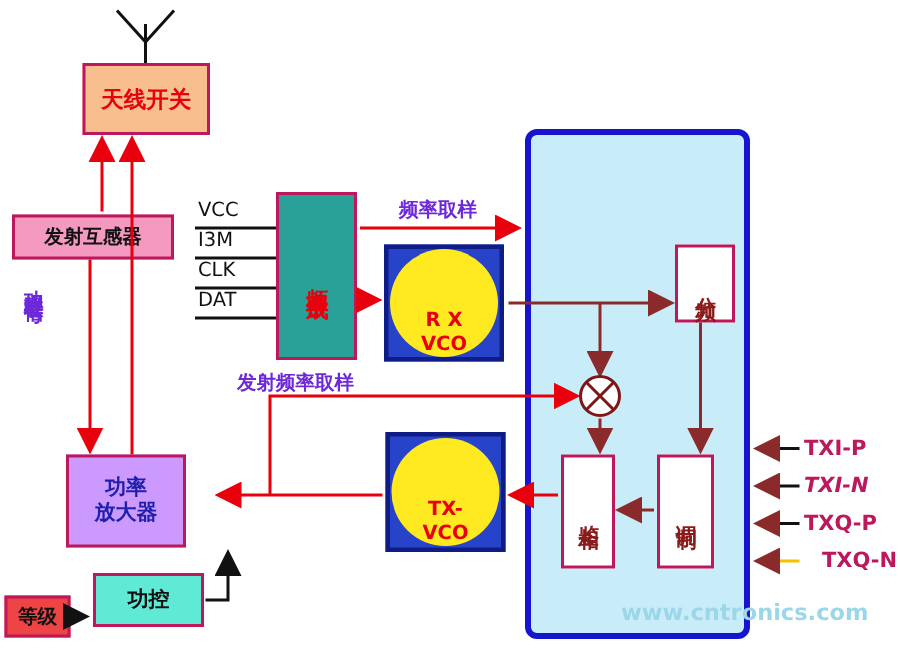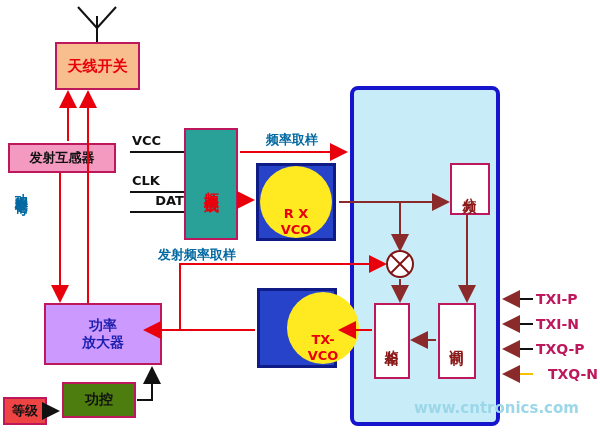--- a/index.html
+++ b/index.html
@@ -7,53 +7,53 @@
     position:relative; width:600px; height:435px; background:#ffffff;
     font-family:"DejaVu Sans","Liberation Sans",sans-serif; overflow:hidden;
   }
   .box {
     position:absolute; box-sizing:border-box; border:2px solid #be185d;
     display:flex; align-items:center; justify-content:center;
     text-align:center; font-weight:bold;
   }
   .vtext { writing-mode:vertical-rl; text-orientation:upright; letter-spacing:2px; }
   .pre { white-space:pre-line; line-height:1.25; }
-  .lbl { position:absolute; font-weight:bold; color:#0369a1; }
+  .lbl { position:absolute; font-weight:bold; color:#6d28d9; }
 
   #antenna-switch { left:55px; top:42px; width:85px; height:48px; background:#f8be8e; color:#e8000d; font-size:15px; }
   #transformer    { left:8px;  top:143px; width:108px; height:30px; background:#f49ac1; color:#111; font-size:13px; }
   #synth          { left:184px; top:128px; width:54px; height:112px; background:#2aa198; color:#e8000d; font-size:15px; }
-  .pin { position:absolute; left:130px; width:54px; height:20px; font-weight:bold; font-size:13px;
+  .pin { position:absolute; left:130px; width:54px; height:20px; font-weight:normal; font-size:13px;
          border-bottom:2px solid #111; color:#111; padding-left:2px; box-sizing:border-box; }
-  #pin-0 { top:133px; } #pin-1 { top:153px; } #pin-2 { top:173px; } #pin-3 { top:193px;text-align:right; } #pin-4 { top:213px; }
+  #pin-0 { top:133px; } #pin-1 { top:153px; } #pin-2 { top:173px; } #pin-3 { top:193px; } #pin-4 { top:213px; }
 
   #ic { left:350px; top:86px; width:150px; height:340px; background:#c9edf8; border:4px solid #1515ce; border-radius:8px; }
 
   .vco-frame { position:absolute; box-sizing:border-box; background:#2743c9; border:3px solid #101c86; }
   #rxvco-frame { left:256px; top:163px; width:80px; height:78px; }
   #txvco-frame { left:257px; top:288px; width:80px; height:80px; }
   .vco-circle { position:absolute; border-radius:50%; background:#ffe920; color:#e8000d;
                 display:flex; align-items:flex-end; justify-content:center; font-weight:bold;
                 font-size:13px; white-space:pre-line; text-align:center; line-height:1.2; }
   #rxvco-circle { left:260px; top:166px; width:72px; height:72px; }
-  #txvco-circle { left:261px; top:292px; width:72px; height:72px;margin-left:26px; }
+  #txvco-circle { left:261px; top:292px; width:72px; height:72px; }
 
   #divider   { left:450px; top:163px; width:40px; height:52px; background:#fff; color:#8b1a1a; font-size:14px; }
   #phase     { left:374px; top:303px; width:36px; height:76px; background:#fff; color:#8b1a1a; font-size:14px; }
   #modulator { left:438px; top:303px; width:38px; height:76px; background:#fff; color:#8b1a1a; font-size:14px; }
 
-  #pa            { left:44px; top:303px; width:118px; height:62px; background:#cc99ff; color:#1f1fae; font-size:14px; }
-  #power-control { left:62px; top:382px; width:74px; height:36px; background:#4d7c0f; color:#111; font-size:14px; }
+  #pa            { left:44px; top:303px; width:80px; height:62px; background:#cc99ff; color:#1f1fae; font-size:14px; }
+  #power-control { left:62px; top:382px; width:74px; height:36px; background:#5eead4; color:#111; font-size:14px; }
   #level         { left:3px;  top:397px; width:44px; height:28px; background:#ef4444; color:#111; font-size:13px; }
 
   #freq-sample-label     { left:266px; top:131px; font-size:13px; }
   #tx-freq-sample-label  { left:158px; top:246px; font-size:13px; }
   #power-sample-label    { left:12px;  top:183px; font-size:13px; height:120px; }
   .iq-label { position:absolute; left:536px; width:62px; font-size:14px; font-weight:bold; color:#be185d; }
-  #iq-0 { top:291px; } #iq-1 { top:316px; } #iq-2 { top:341px; } #iq-3 { top:366px;text-align:right; }
+  #iq-0 { top:291px; } #iq-1 { top:316px;font-style:italic; } #iq-2 { top:341px; } #iq-3 { top:366px;text-align:right; }
 
   #watermark { left:414px; top:399px; color:#9bd7e8; font-size:15px; font-weight:bold; z-index:20; }
 
   #wires { position:absolute; left:0; top:0; width:600px; height:435px; z-index:10; pointer-events:none; }
 </style>
 </head>
 <body>
 
 <div class="canvas">
 
@@ -65,20 +65,21 @@
 
   <div class="box" id="transformer">
     <span>发射互感器</span>
   </div>
 
   <div class="box" id="synth">
     <span class="vtext">频率合成</span>
   </div>
 
   <div class="pin" id="pin-0">VCC</div>
+  <div class="pin" id="pin-1">I3M</div>
   <div class="pin" id="pin-2">CLK</div>
   <div class="pin" id="pin-3">DAT</div>
 
   <div class="vco-frame" id="rxvco-frame"></div>
   <div class="vco-circle" id="rxvco-circle">
     <span class="pre">R X
 VCO</span>
   </div>
 
   <div class="vco-frame" id="txvco-frame"></div>

